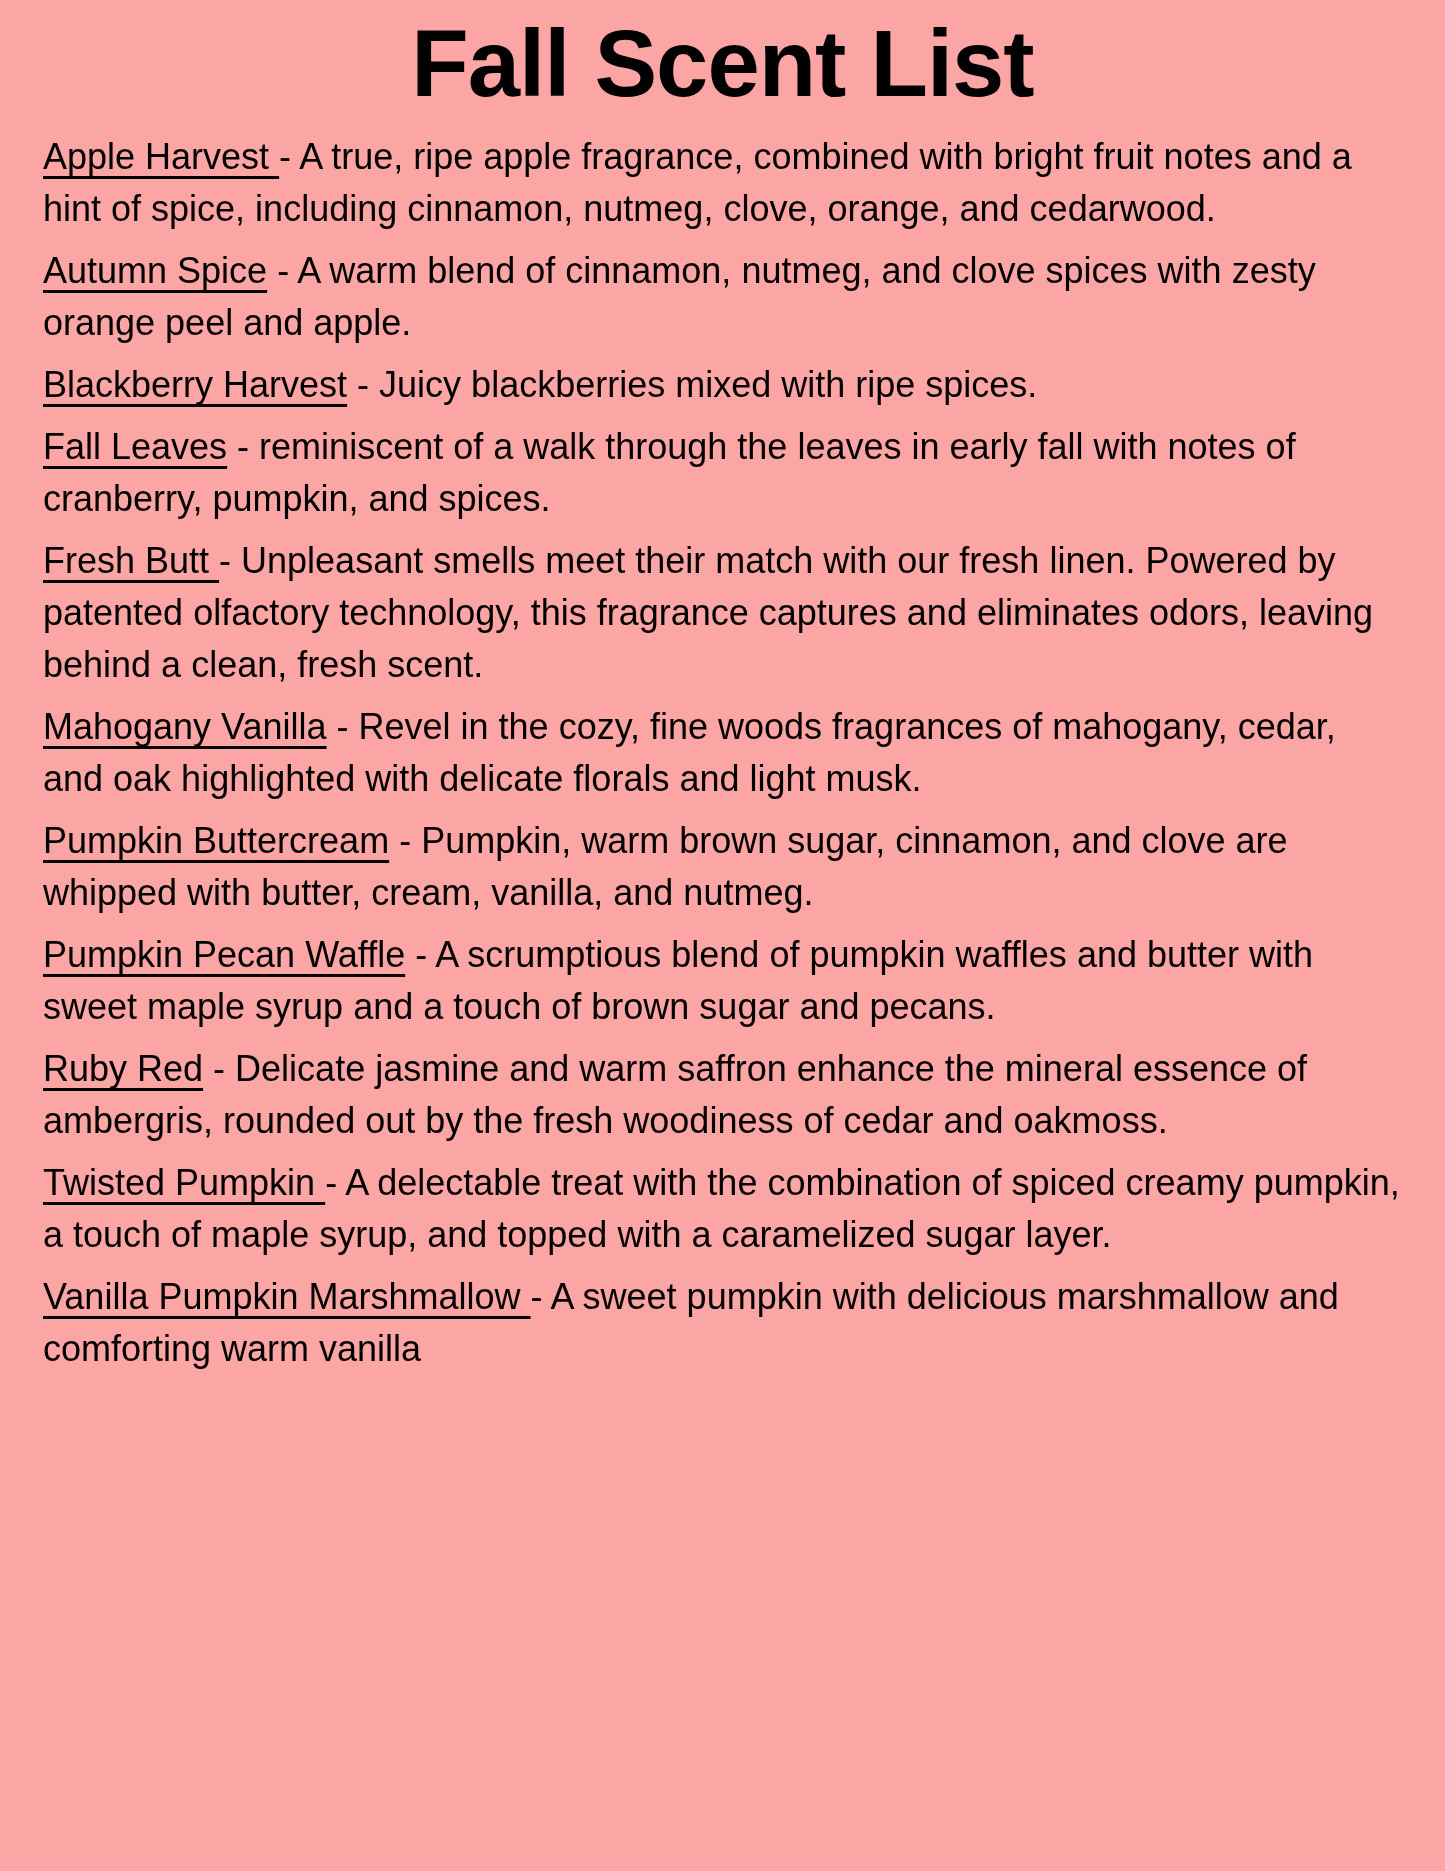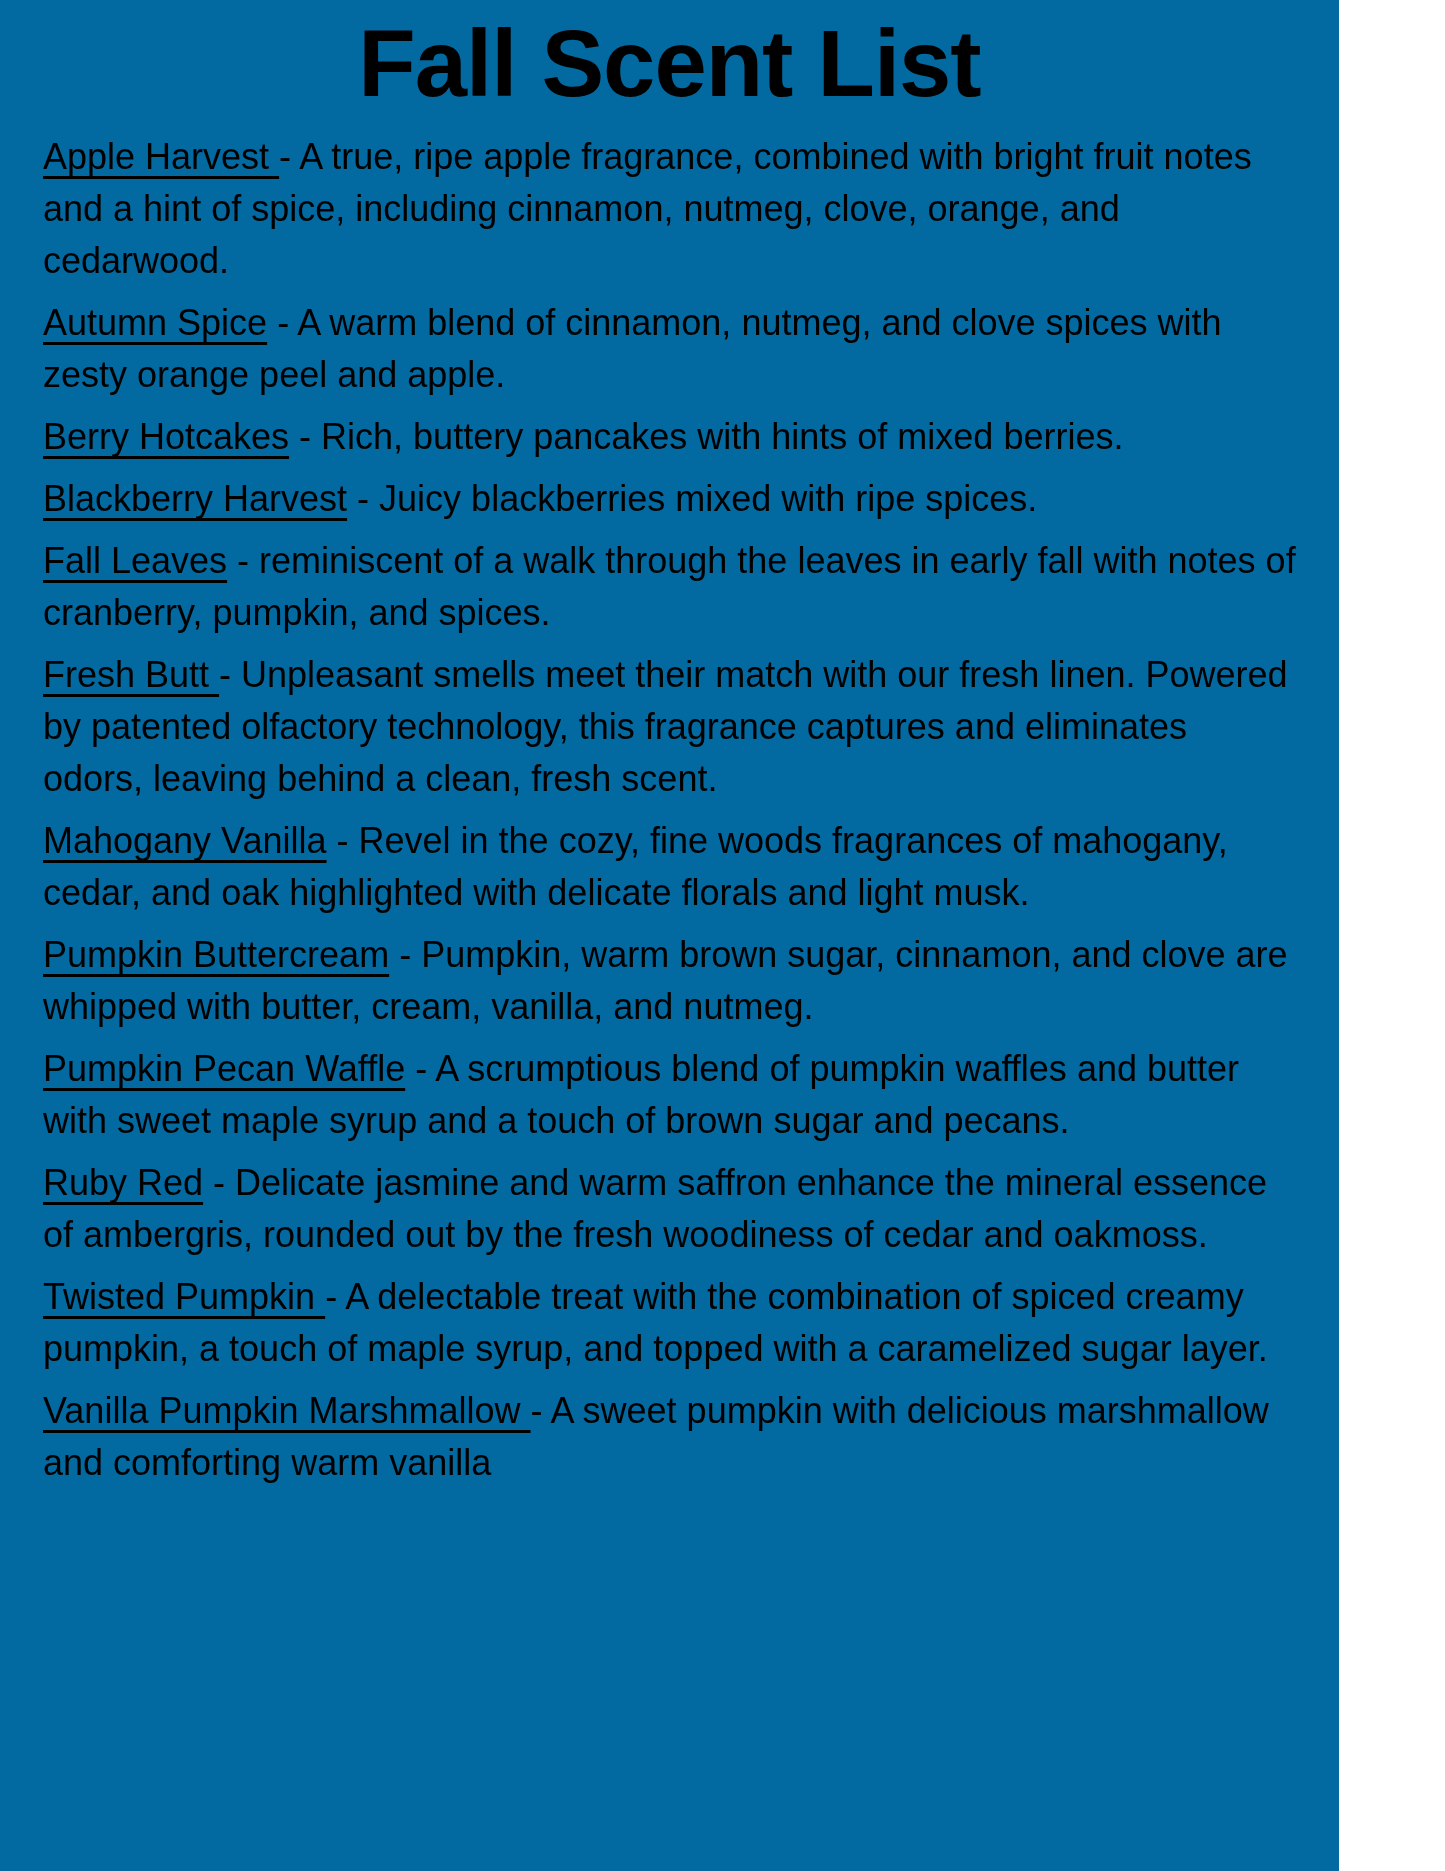--- a/index.html
+++ b/index.html
@@ -8,24 +8,24 @@
   }
   body {
     width: 1445px;
     min-height: 1871px;
     background: #ffffff;
     color: #000000;
     font-family: "Liberation Sans", sans-serif;
   }
   .page {
     box-sizing: border-box;
-    width: 1339px;
+    width: 1445px;
     min-height: 1871px;
     padding: 8px 33px 30px 33px;
-    background: #0369a1;
+    background: #fca5a5;
   }
   .page-title {
     margin: 0 0 10px 0;
     text-align: center;
     font-size: 94px;
     line-height: 1.2;
     font-weight: 800;
     letter-spacing: -1px;
     color: #000000;
   }
@@ -53,21 +53,20 @@
 </head>
 <body>
 
 <div class="page">
   <h1 class="page-title">Fall Scent List</h1>
   <div class="scent-list" id="scent-list">
   <p class="entry"><span class="scent-name">Apple Harvest </span><span class="sep">- </span><span class="desc">A true, ripe apple fragrance, combined with bright fruit notes and a hint of spice, including cinnamon, nutmeg, clove, orange, and cedarwood.</span></p>
 
   <p class="entry"><span class="scent-name">Autumn Spice</span><span class="sep"> - </span><span class="desc">A warm blend of cinnamon, nutmeg, and clove spices with zesty orange peel and apple.</span></p>
 
-  <p class="entry"><span class="scent-name">Berry Hotcakes</span><span class="sep"> - </span><span class="desc">Rich, buttery pancakes with hints of mixed berries.</span></p>
 
 
 
   <p class="entry"><span class="scent-name">Blackberry Harvest</span><span class="sep"> - </span><span class="desc">Juicy blackberries mixed with ripe spices.</span></p>
 
 
   <p class="entry"><span class="scent-name">Fall Leaves</span><span class="sep"> - </span><span class="desc">reminiscent of a walk through the leaves in early fall with notes of cranberry, pumpkin, and spices.</span></p>
 
   <p class="entry"><span class="scent-name">Fresh Butt </span><span class="sep">- </span><span class="desc">Unpleasant smells meet their match with our fresh linen. Powered by patented olfactory technology, this fragrance captures and eliminates odors, leaving behind a clean, fresh scent.</span></p>
 

